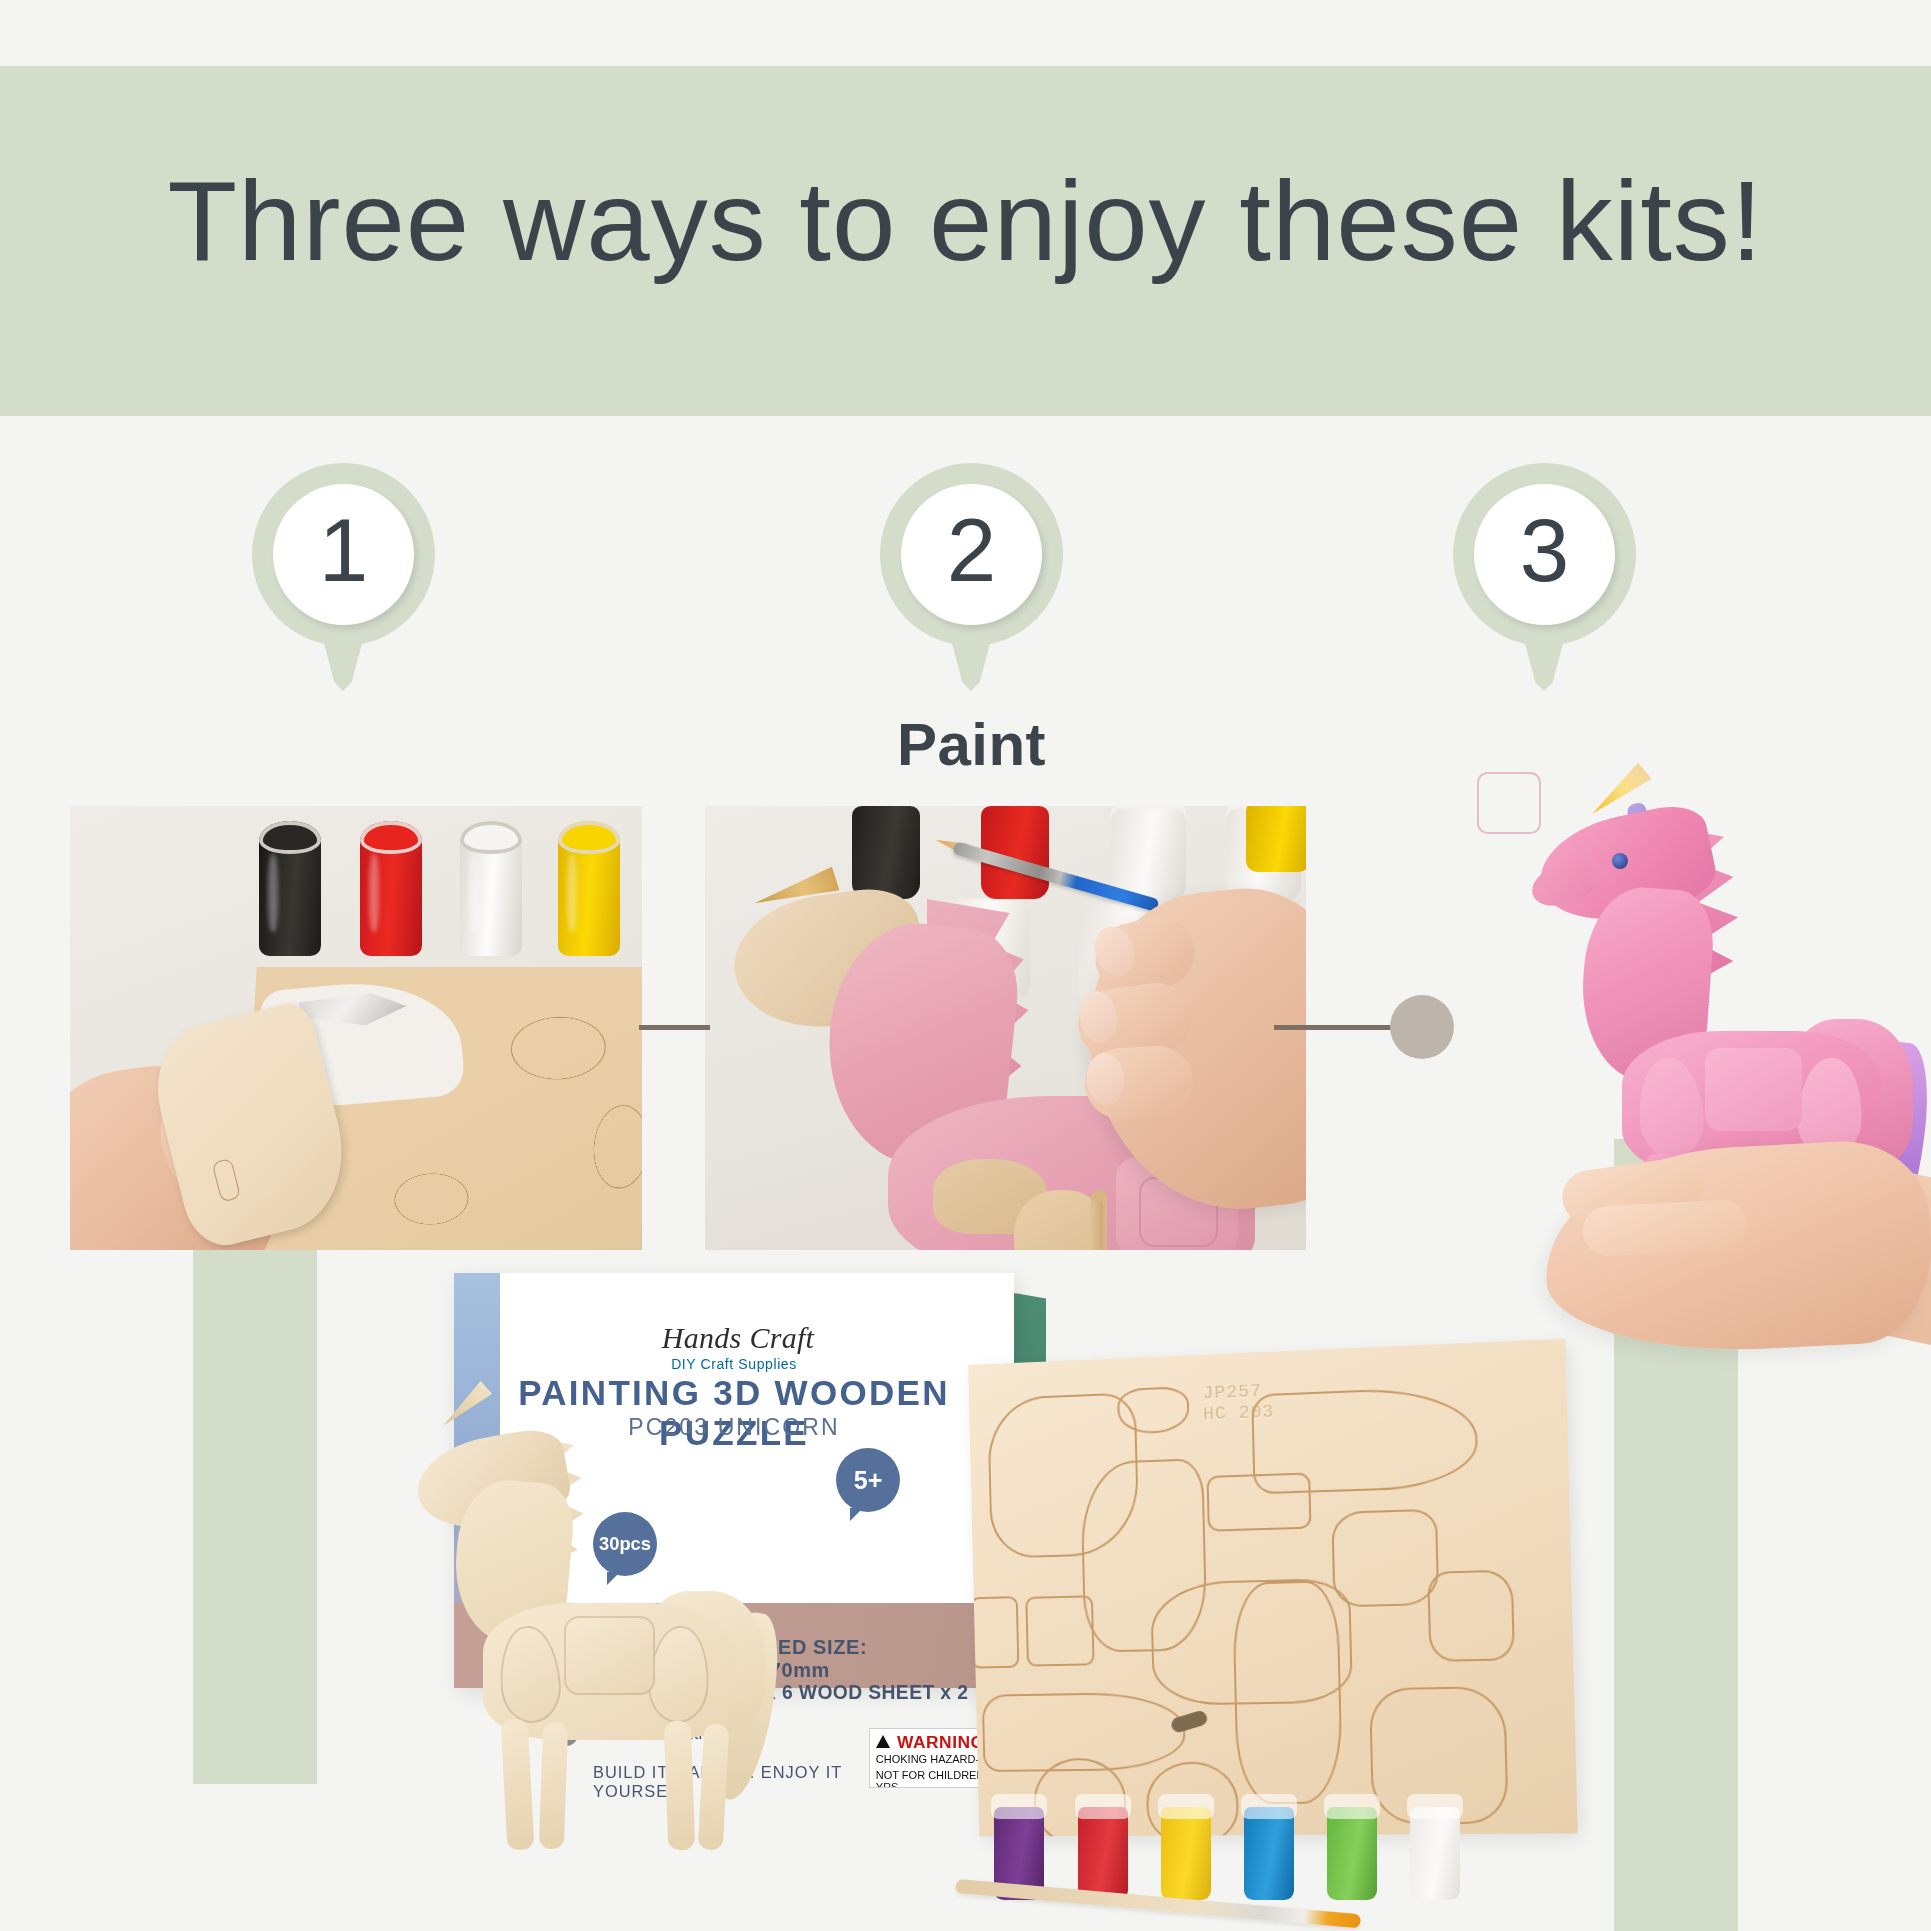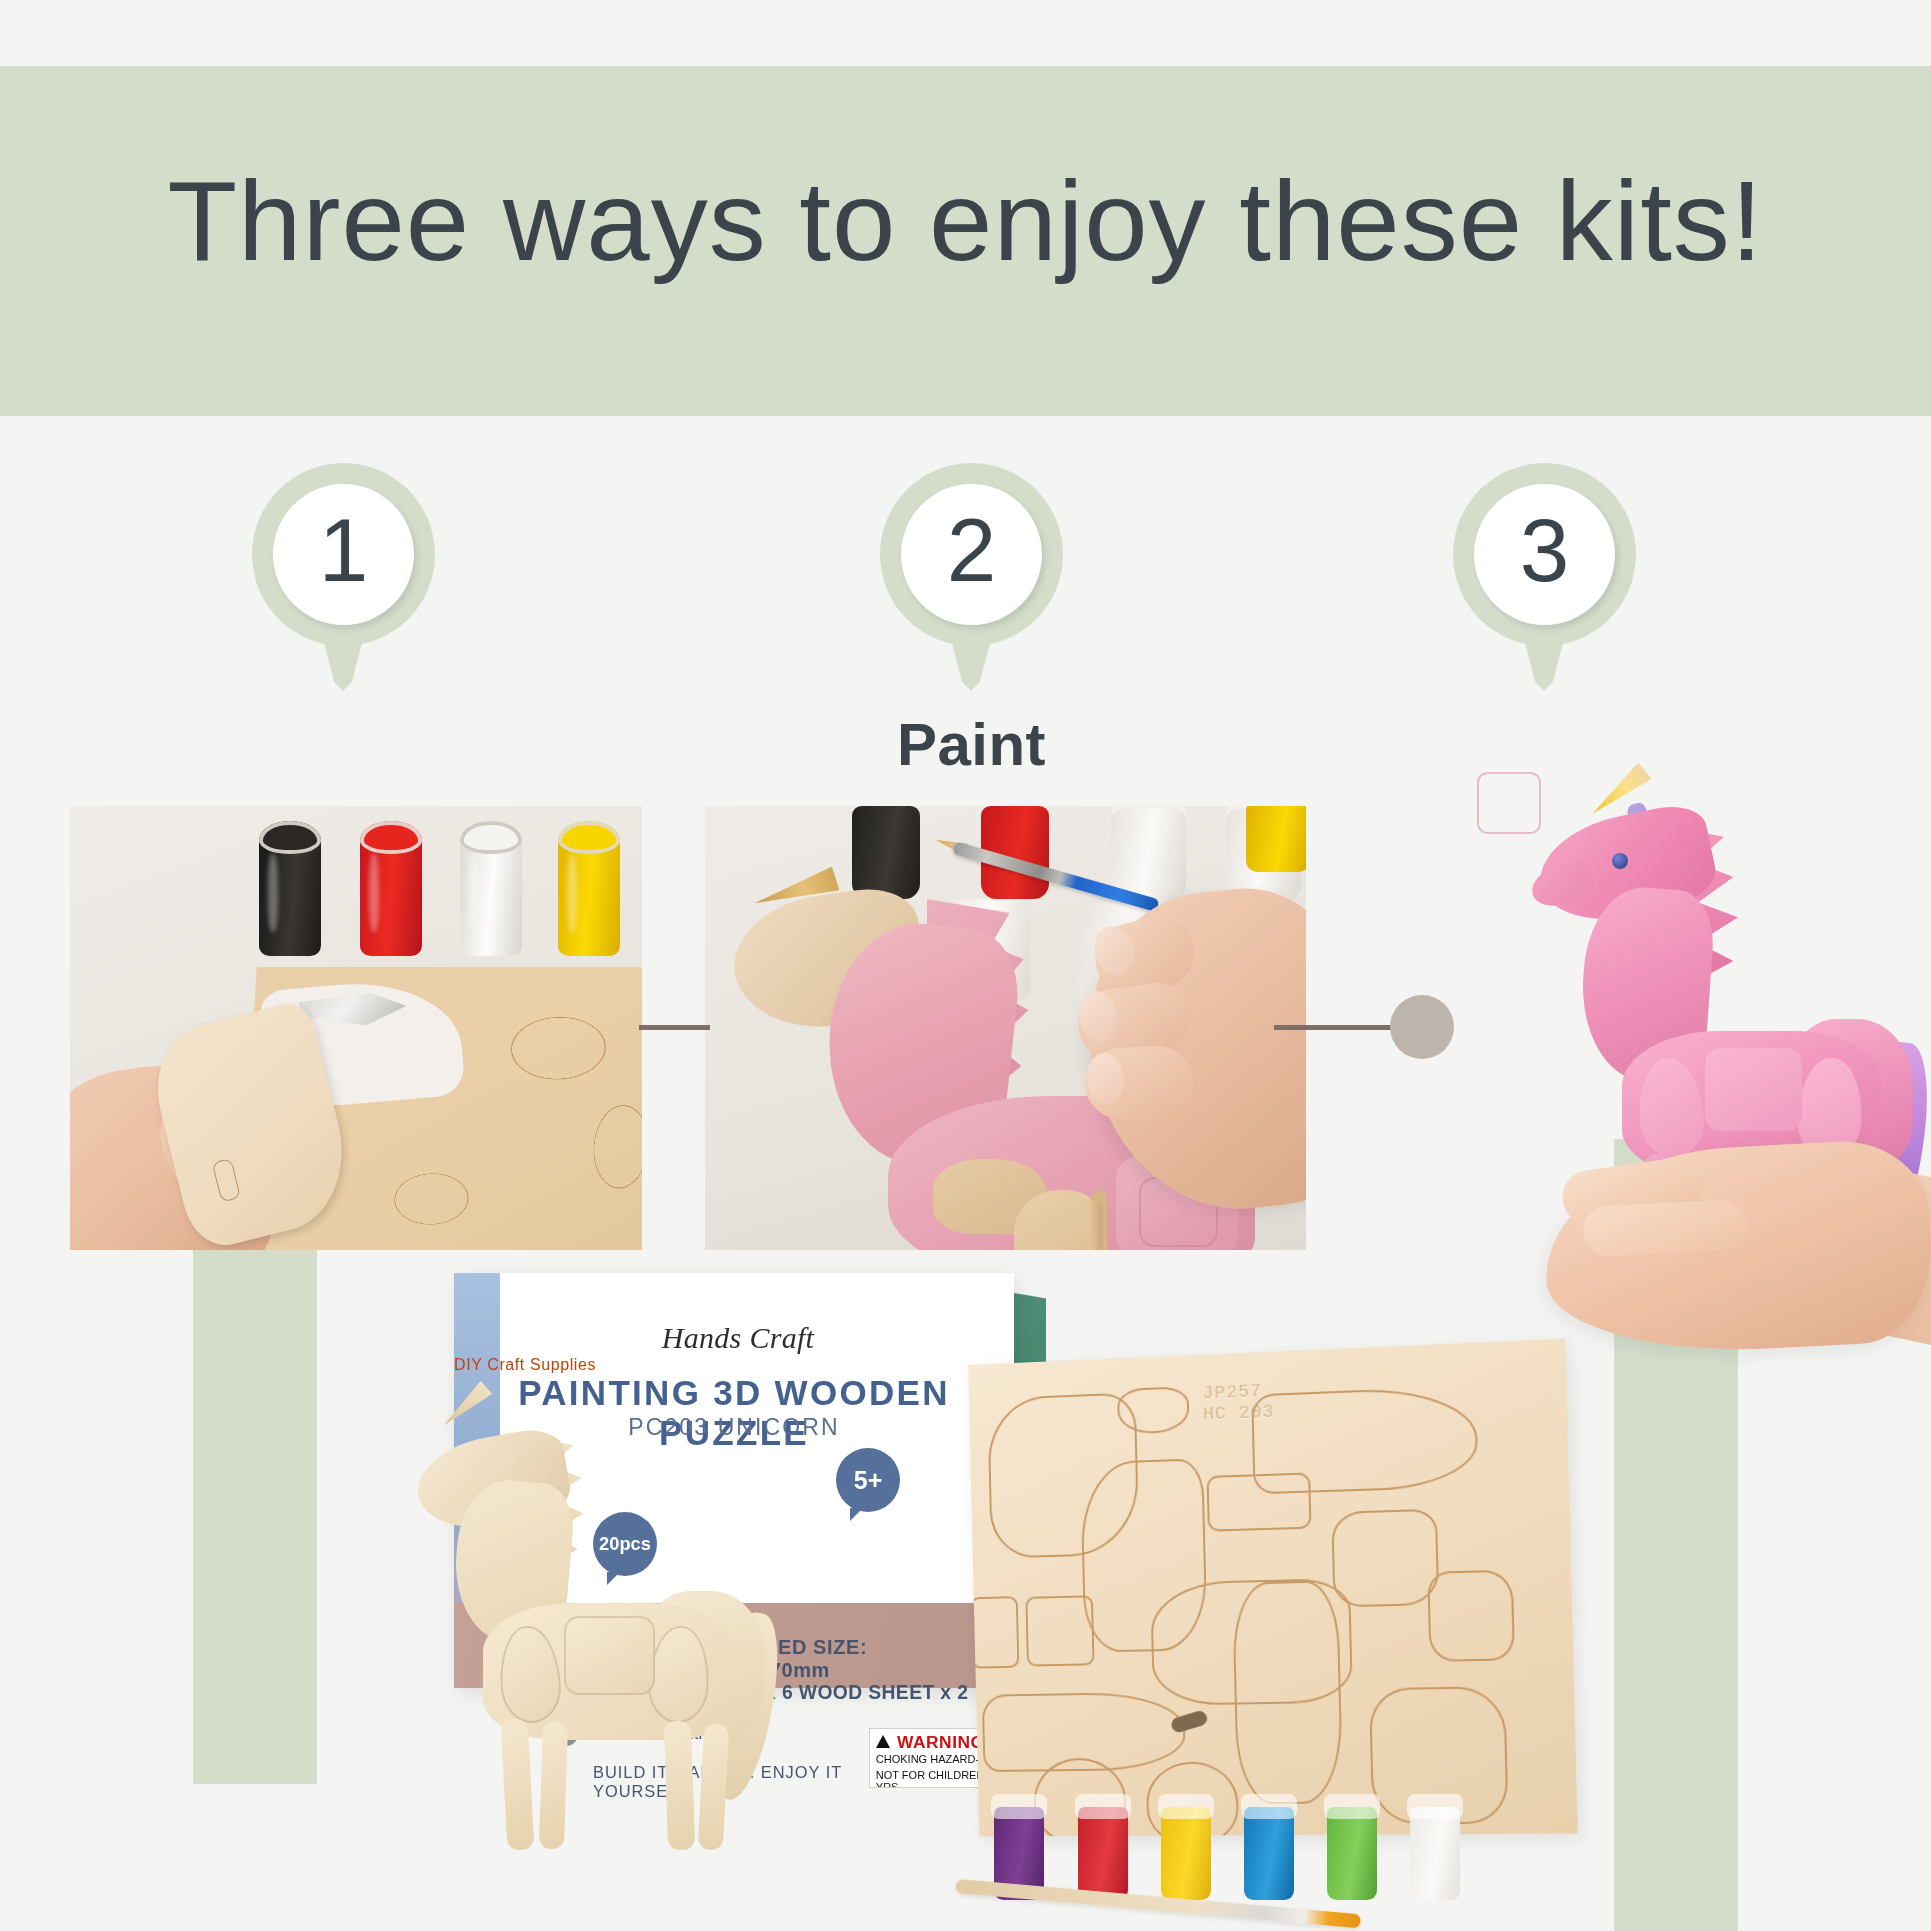--- a/index.html
+++ b/index.html
@@ -412,21 +412,21 @@
     position:absolute; left:454px; top:1603px; width:560px; height:85px;
     background:linear-gradient(100deg,#c4a096,#b9968c);
   }
   .brand{
     position:absolute; left:458px; top:1321px; width:560px;
     text-align:center; font-family:"Liberation Serif", serif;
     font-style:italic; font-size:30px; color:#2e2e30; letter-spacing:0.3px;
   }
   .brand-sub{
     position:absolute; left:454px; top:1356px; width:560px;
-    text-align:left; font-size:16px; color:#c2410c; letter-spacing:0.6px;
+    text-align:center; font-size:14px; color:#0369a1; letter-spacing:0.6px;
   }
   .box-title{
     position:absolute; left:454px; top:1373px; width:560px;
     text-align:center; font-size:35px; font-weight:700;
     color:#45618f; letter-spacing:2.3px;
   }
   .box-sku{
     position:absolute; left:454px; top:1414px; width:560px;
     text-align:center; font-size:23px; color:#5a6f92; letter-spacing:2.1px;
   }
@@ -740,21 +740,21 @@
 <div class="box-blue"></div>
 <div class="box-rose"></div>
 
 <div class="brand">Hands Craft</div>
 <div class="brand-sub">DIY Craft Supplies</div>
 <div class="box-title">PAINTING 3D WOODEN PUZZLE</div>
 <div class="box-sku">PC203  UNICORN</div>
 
 <div class="badge badge-age">5+</div>
 <div class="badge badge-pcs">
-  <span>20</span>
+  <span>30</span>
     <br>
   <span>pcs</span>
 </div>
 
 <div class="box-dims">ASSEMBLED SIZE: 200x50x170mm</div>
 <div class="box-contents">BRUSH x 1    PAINT BAG x 6    WOOD SHEET x 2</div>
 <div class="box-play"></div>
 <div class="box-video" style="padding-left:35px;">Instructions with video</div>
 <div class="box-tag">BUILD IT. PAINT IT. ENJOY IT YOURSELF</div>
 

